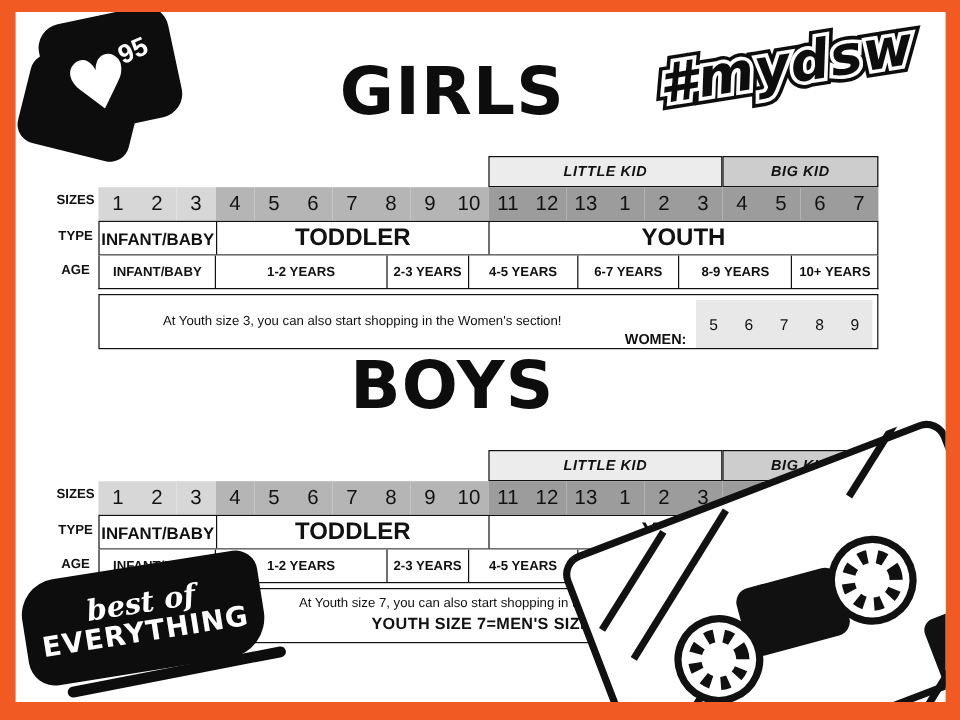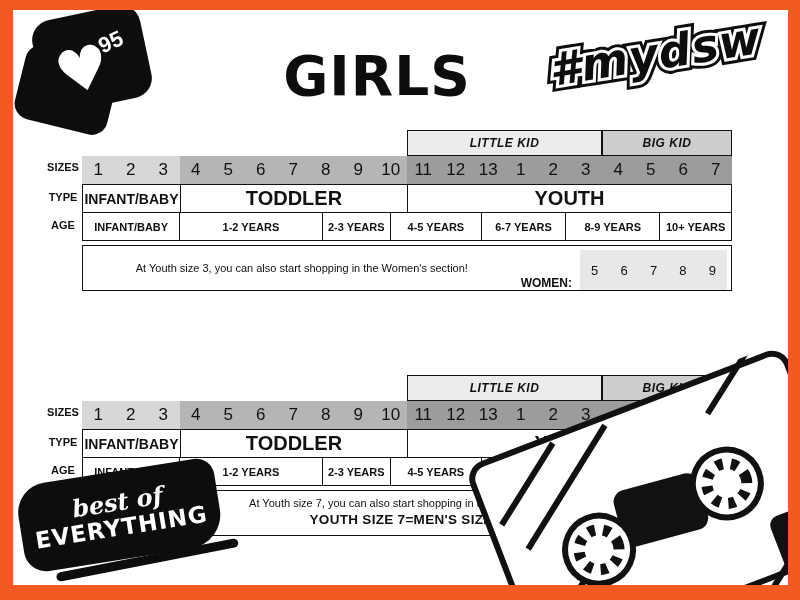--- a/index.html
+++ b/index.html
@@ -133,20 +133,21 @@
               <div class="women-size" data-interactable="false">6</div>
               <div class="women-size" data-interactable="false">7</div>
               <div class="women-size" data-interactable="false">8</div>
               <div class="women-size" data-interactable="false">9</div>
             </div>
         </div>
       </div>
     </section>
 
     <section class="chart" id="boys-chart" data-interactable="false">
+      <h1 class="chart-title" data-interactable="false">BOYS</h1>
       <div class="kid-row" data-interactable="false">
           <div class="kid-cell" data-interactable="false" style="left: 325px; width: 195px; background: rgb(236, 236, 236);">LITTLE KID</div>
           <div class="kid-cell" data-interactable="false" style="left: 520px; width: 130px; background: rgb(205, 205, 205);">BIG KID</div>
         </div>
       <span class="gutter-label" style="top:113px" data-interactable="false">SIZES</span>
       <div class="tbl sizes-row" data-interactable="false">
           <div class="size-cell" data-interactable="false" style="background: rgb(215, 215, 215);">1</div>
           <div class="size-cell" data-interactable="false" style="background: rgb(215, 215, 215);">2</div>
           <div class="size-cell" data-interactable="false" style="background: rgb(215, 215, 215);">3</div>
           <div class="size-cell" data-interactable="false" style="background: rgb(181, 181, 181);">4</div>

